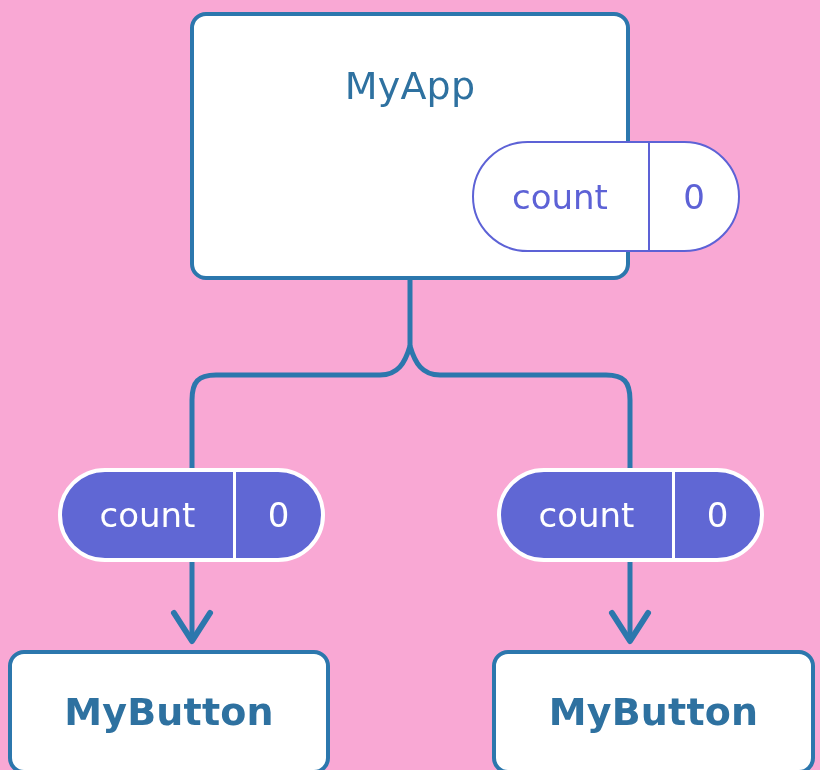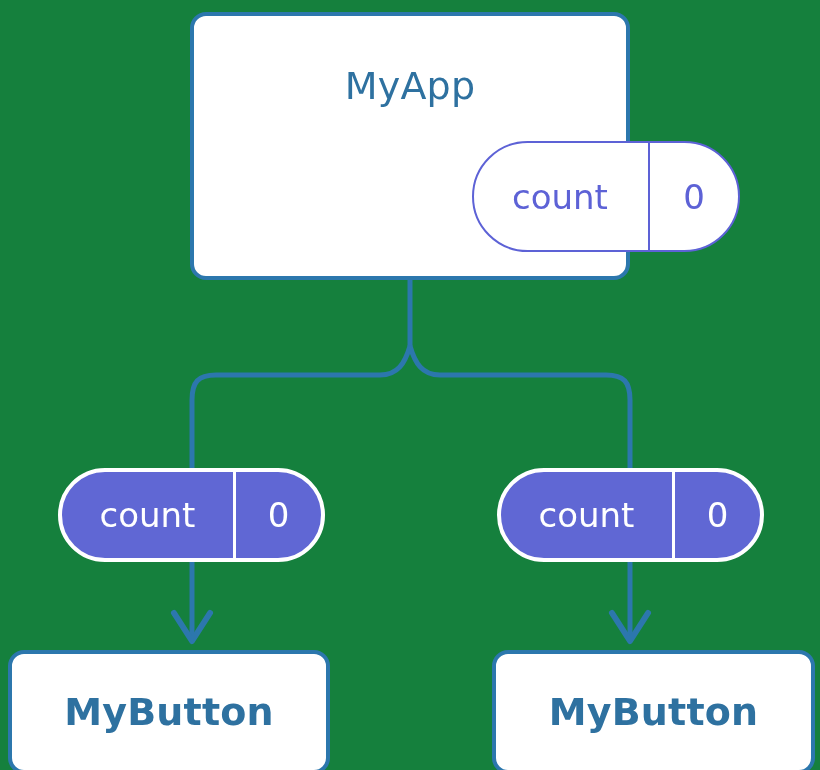--- a/index.html
+++ b/index.html
@@ -10,21 +10,21 @@
     width: 820px;
     height: 770px;
     overflow: hidden;
     background: #4b6672;
     font-family: "DejaVu Sans", sans-serif;
   }
   #stage {
     position: relative;
     width: 820px;
     height: 770px;
-    background: #15803d;
+    background: #f9a8d4;
   }
   #wires {
     position: absolute;
     left: 0;
     top: 0;
     width: 820px;
     height: 770px;
     pointer-events: none;
   }
 

